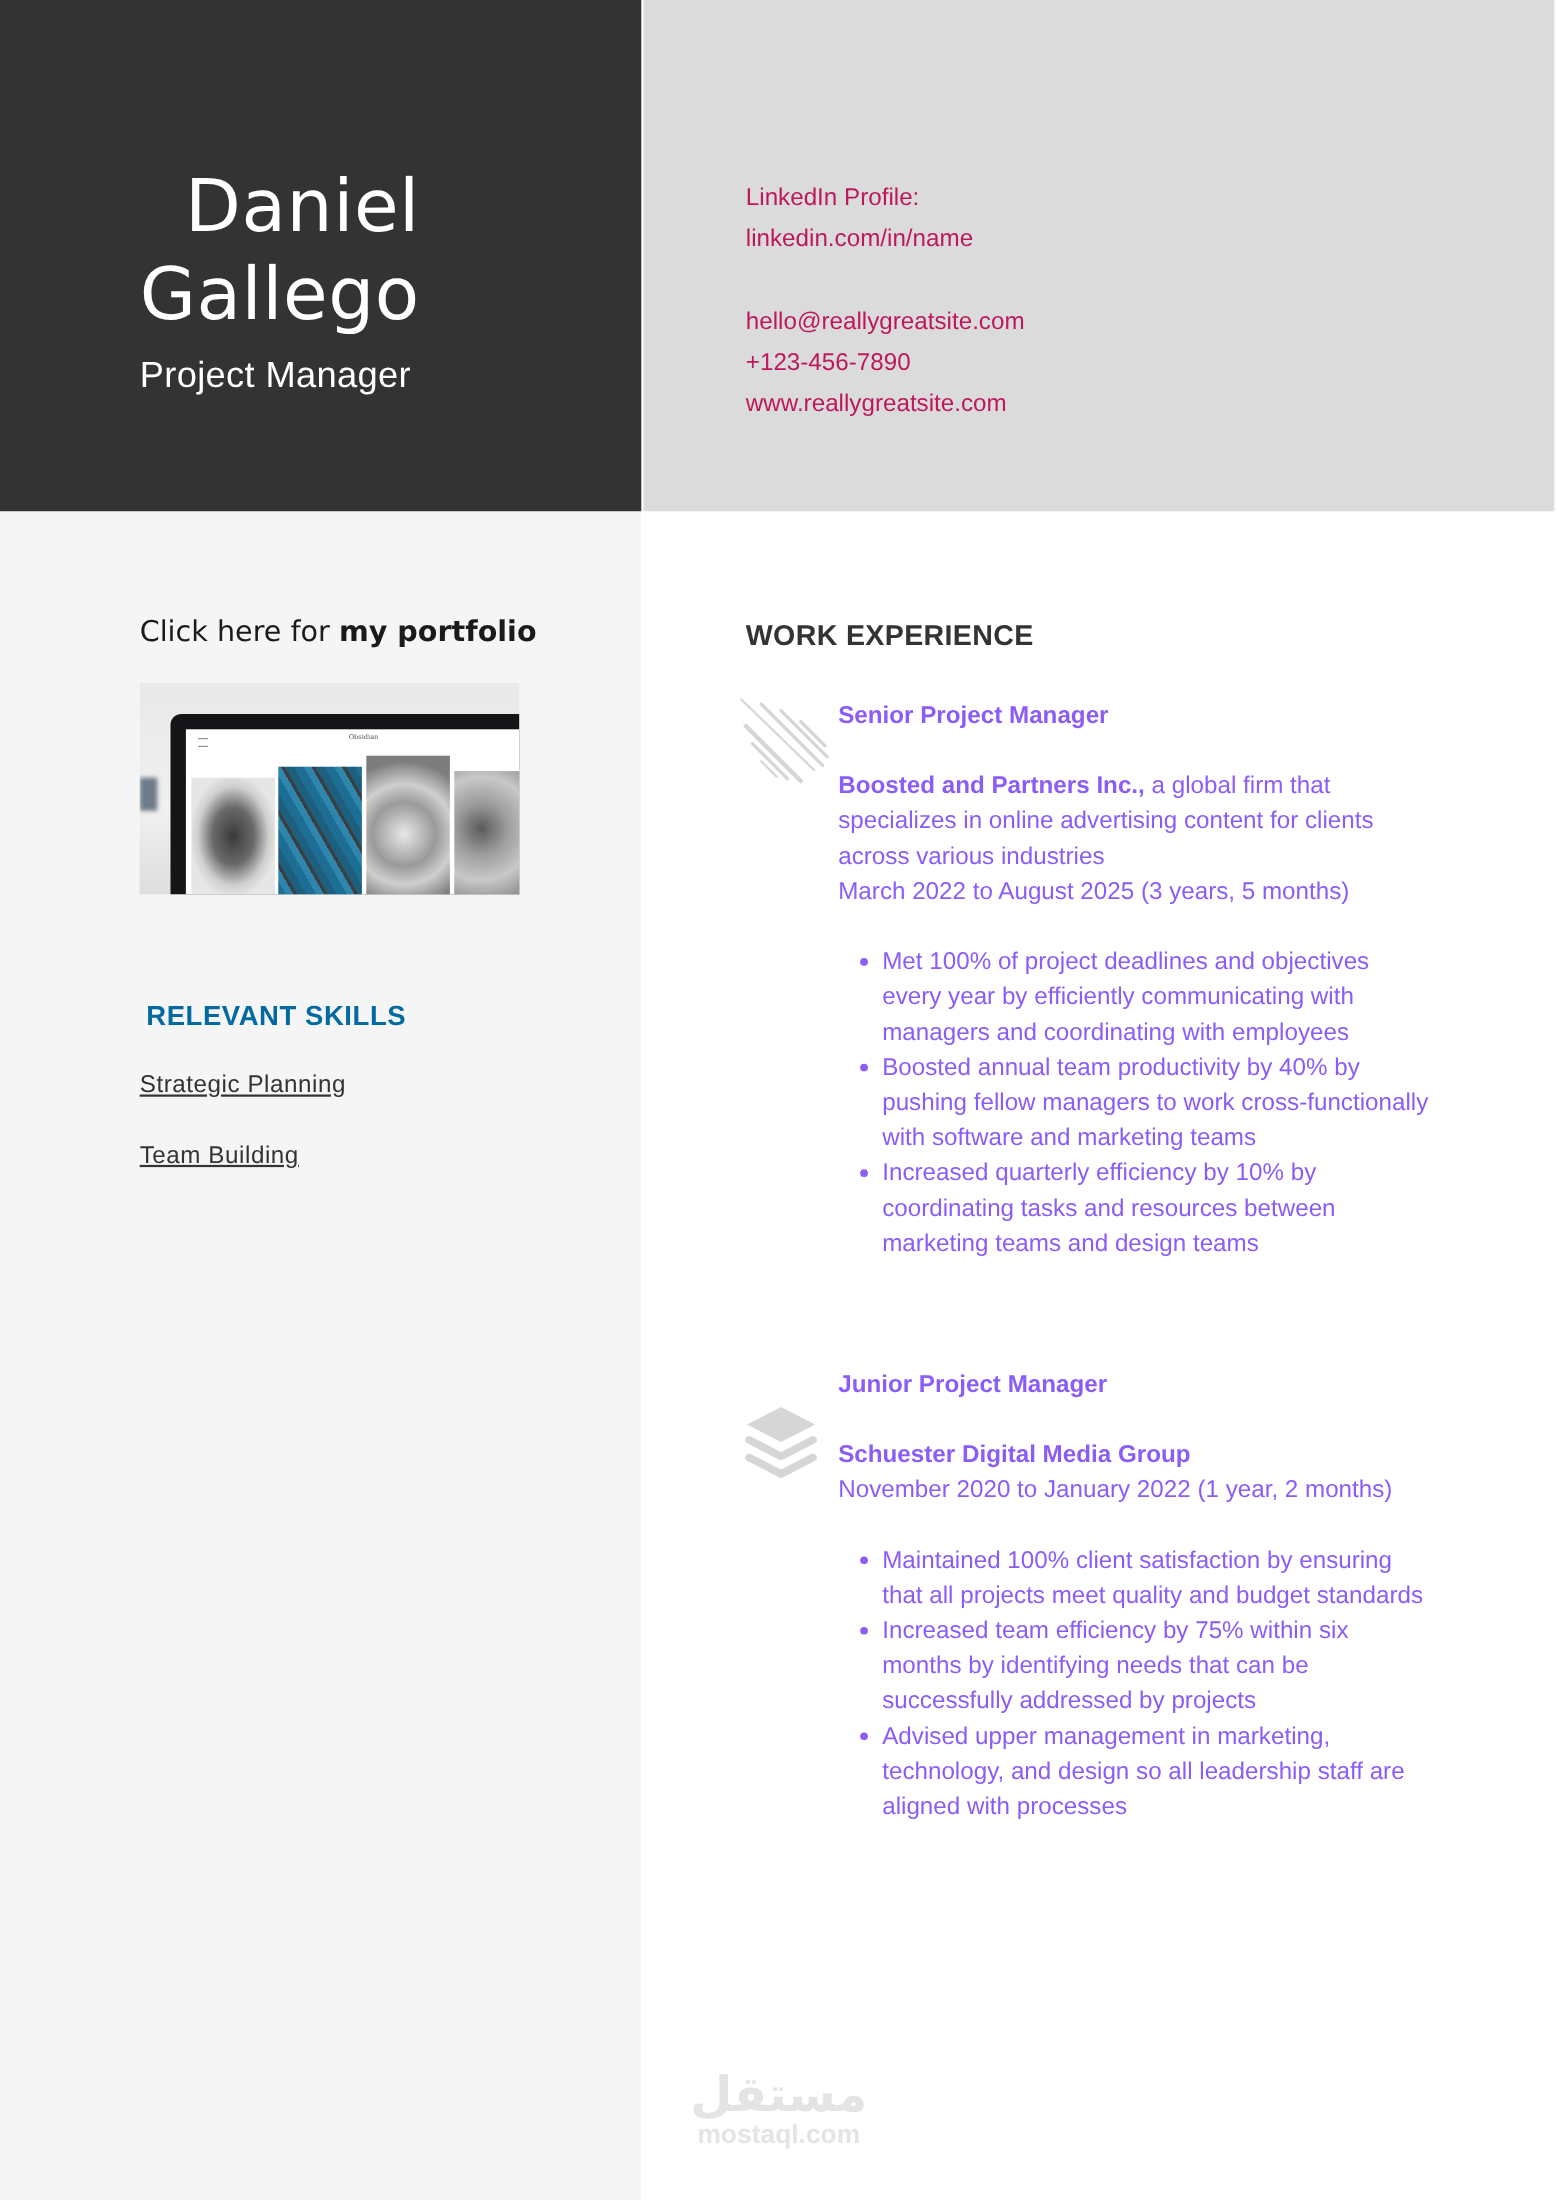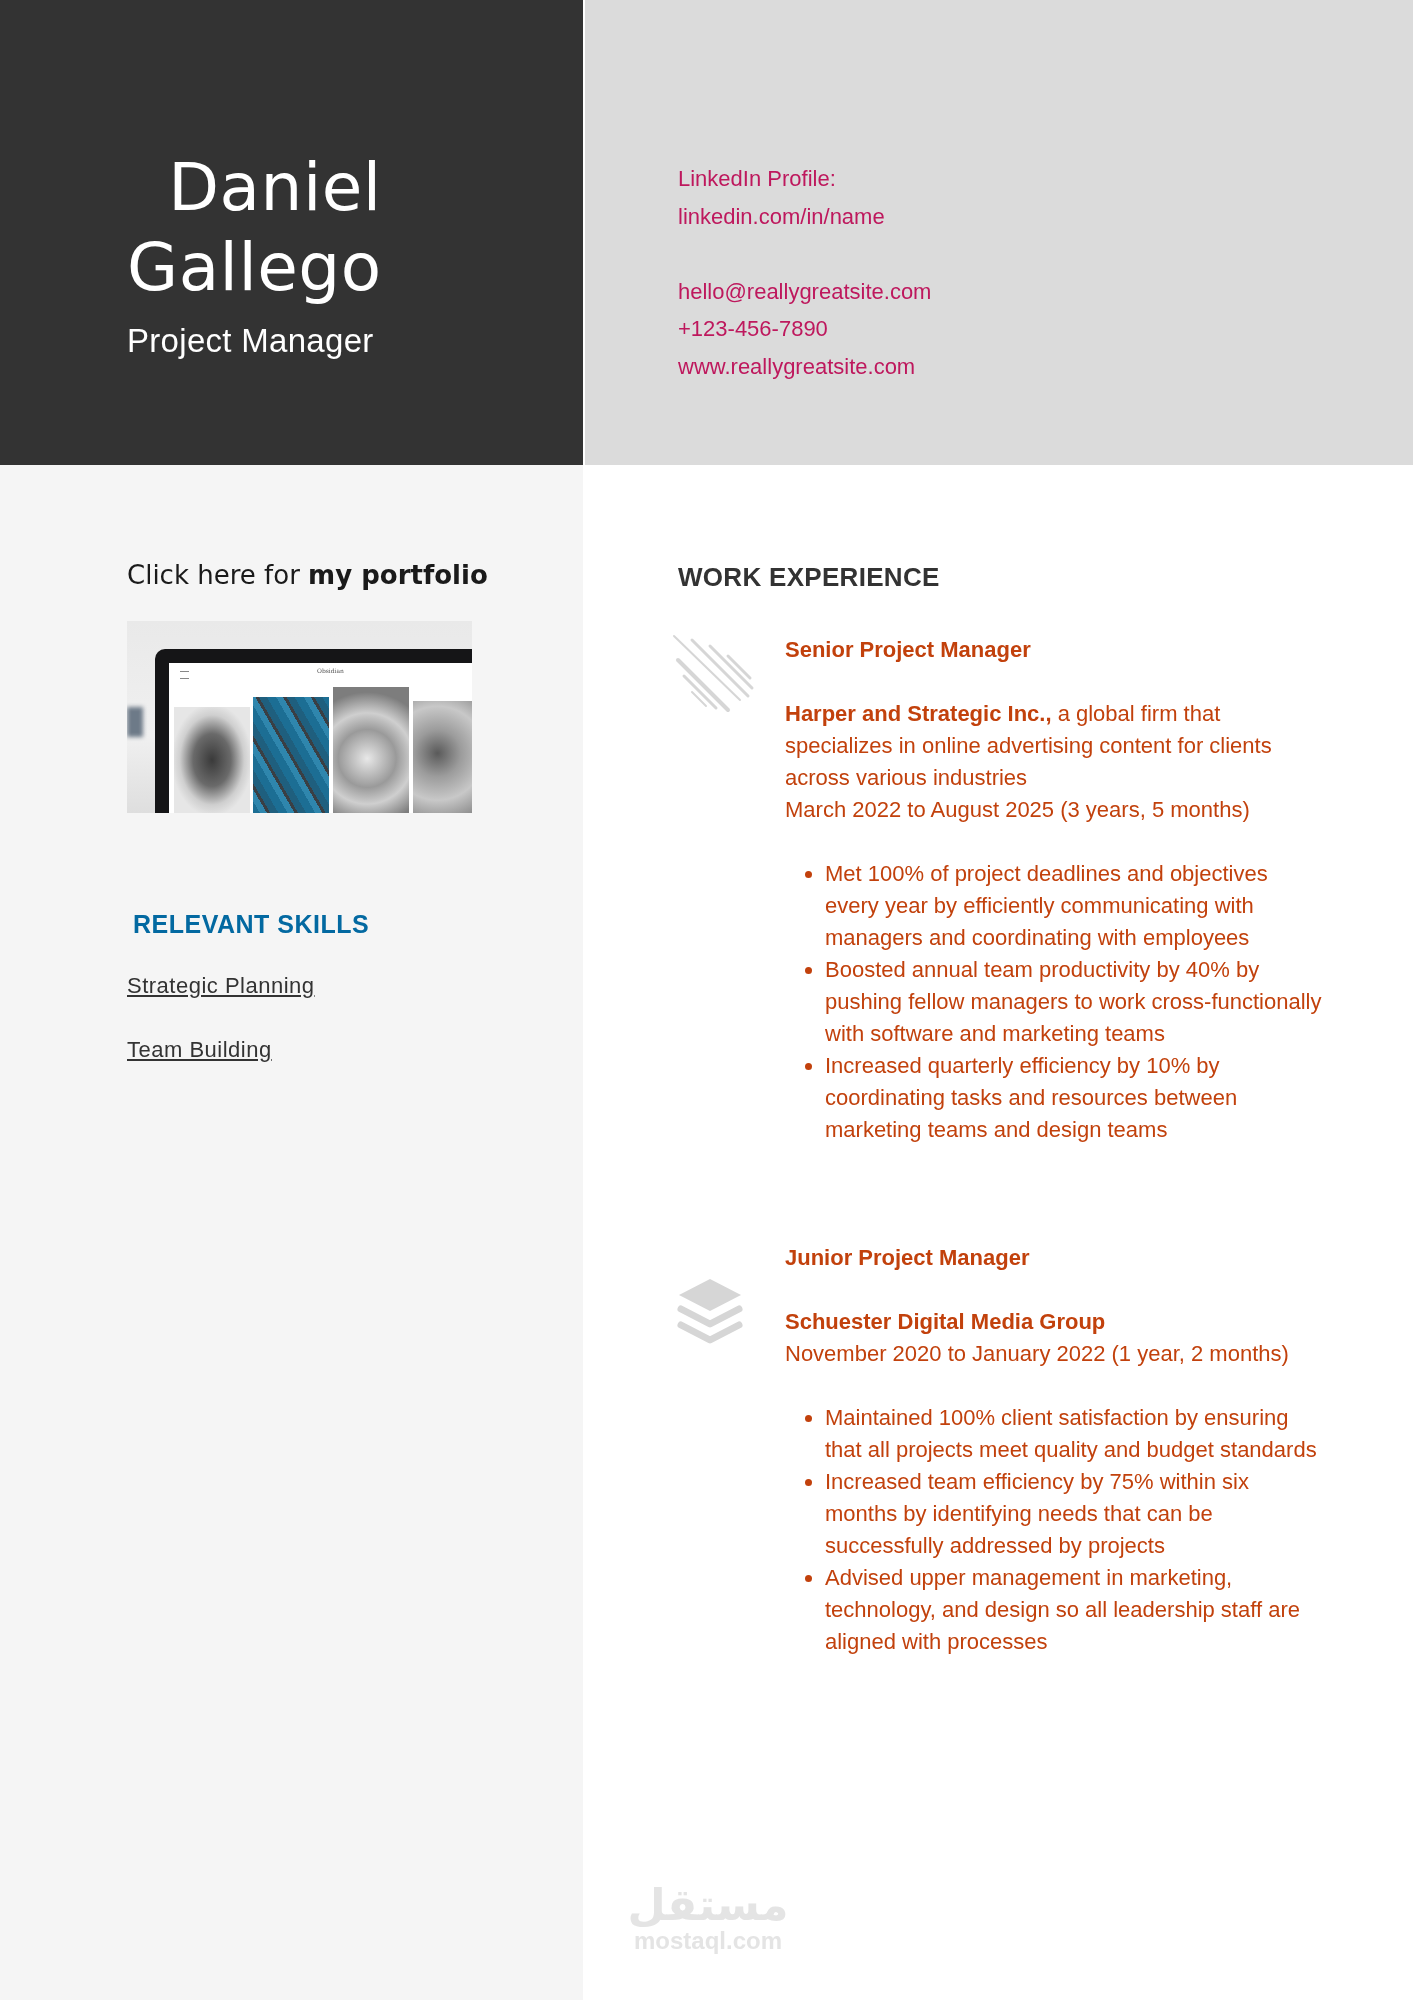--- a/index.html
+++ b/index.html
@@ -89,22 +89,22 @@
     font-size: 25px; font-weight: bold; color: #0369a1; letter-spacing: 0.5px;
   }
   .skills { position: absolute; left: 127px; top: 970px; width: 330px;
     font-size: 22px; line-height: 32px; color: #333333; letter-spacing: 0.5px; }
   .skills .skill { margin-bottom: 32px; text-decoration: underline; }
 
   .h-work {
     position: absolute; left: 678px; top: 562px;
     font-size: 26px; font-weight: bold; color: #333333; letter-spacing: 0.3px;
   }
-  .job { position: absolute; left: 785px; width: 540px;
-    font-size: 22px; line-height: 32px; color: #c2410c; }
+  .job { position: absolute; left: 762px; width: 540px;
+    font-size: 22px; line-height: 32px; color: #8b5cf6; }
   .job .title { font-weight: bold; }
   .job .spacer { height: 32px; }
   .job b { font-weight: bold; }
   .job ul { margin: 0; padding-left: 40px; }
   .job li { margin: 0; padding-left: 0; }
 
   .icon-streaks { position: absolute; left: 670px; top: 630px; width: 90px; height: 90px; }
   .icon-layers  { position: absolute; left: 675px; top: 1275px; width: 70px; height: 70px; }
 
   .watermark { position: absolute; left: 618px; top: 1882px; width: 180px; text-align: center; color: #e4e4e4; }
@@ -166,21 +166,21 @@
     <line x1="58" y1="26" x2="80" y2="48" stroke-width="3"></line>
     <line x1="8" y1="30" x2="58" y2="80" stroke-width="4"></line>
     <line x1="14" y1="46" x2="46" y2="78" stroke-width="3"></line>
     <line x1="22" y1="62" x2="36" y2="76" stroke-width="2"></line>
   </g>
 </svg>
 
 <div class="job" style="top: 634px;">
   <div class="title">Senior Project Manager</div>
   <div class="spacer"></div>
-  <div><b>Harper and Strategic Inc.,</b><span> a global firm that specializes in online advertising content for clients across various industries</span></div>
+  <div><b>Boosted and Partners Inc.,</b><span> a global firm that specializes in online advertising content for clients across various industries</span></div>
   <div>March 2022 to August 2025 (3 years, 5 months)</div>
   <div class="spacer"></div>
   <ul>
     <li>Met 100% of project deadlines and objectives every year by efficiently communicating with managers and coordinating with employees</li>
     <li>Boosted annual team productivity by 40% by pushing fellow managers to work cross-functionally with software and marketing teams</li>
     <li>Increased quarterly efficiency by 10% by coordinating tasks and resources between marketing teams and design teams</li>
   </ul>
 </div>
 
 <svg class="icon-layers" viewBox="0 0 70 70">

